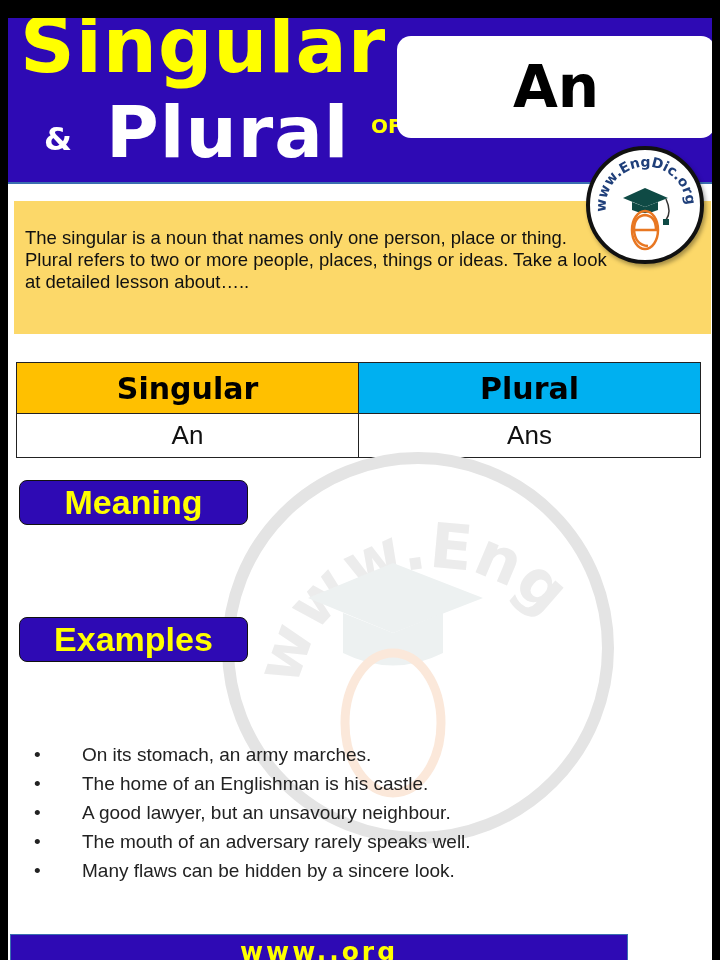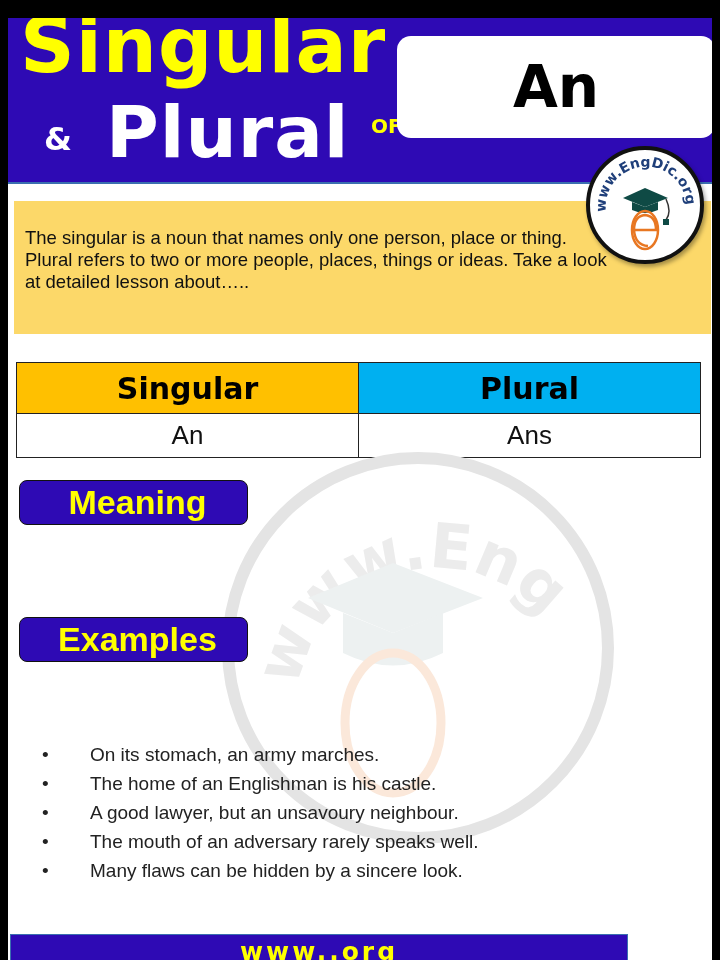--- a/index.html
+++ b/index.html
@@ -23,21 +23,21 @@
   .badge { position: absolute; left: 11px; width: 229px; height: 45px; background: #2e0ab4; border: 1px solid #111; border-radius: 8px; box-sizing: border-box; display: flex; align-items: center; justify-content: center; }
   .badge span { font-family: "Liberation Sans", sans-serif; font-weight: bold; font-size: 34px; color: #ffff00; }
   .meaning-text { position: absolute; left: 22px; top: 510px; width: 670px; font-family: "Liberation Sans", sans-serif; font-size: 19px; line-height: 29px; color: #222; margin: 0; }
   .examples { position: absolute; left: 22px; top: 632px; list-style: none; margin: 0; padding: 0; font-family: "Liberation Sans", sans-serif; font-size: 19px; line-height: 29px; color: #222; }
   .examples li { position: relative; padding-left: 52px; }
   .examples li::before { content: "\2022"; position: absolute; left: 4px; top: 0; }
   .watermark { position: absolute; left: 210px; top: 430px; width: 400px; height: 400px; z-index: 0; pointer-events: none; }
   .footer { position: absolute; left: 2px; top: 916px; width: 618px; height: 35px; background: #2e0ab4; border: 1px solid #3a6fb0; box-sizing: border-box; display: flex; align-items: center; justify-content: center; }
   .footer span { font-family: "DejaVu Sans", sans-serif; font-weight: bold; font-size: 25px; letter-spacing: 3px; }
   .f-y { color: #ffff00; } .f-w { color: #fff; }
-  .z1 { position: relative; z-index: 1; padding-left: 8px; }
+  .z1 { position: relative; z-index: 1; }
 </style>
 </head>
 <body>
 
 <div class="page">
 
   <div class="header">
     <div class="title-sing">Singular</div>
     <div class="title-amp">&amp;</div>
     <div class="title-plural">Plural</div>

